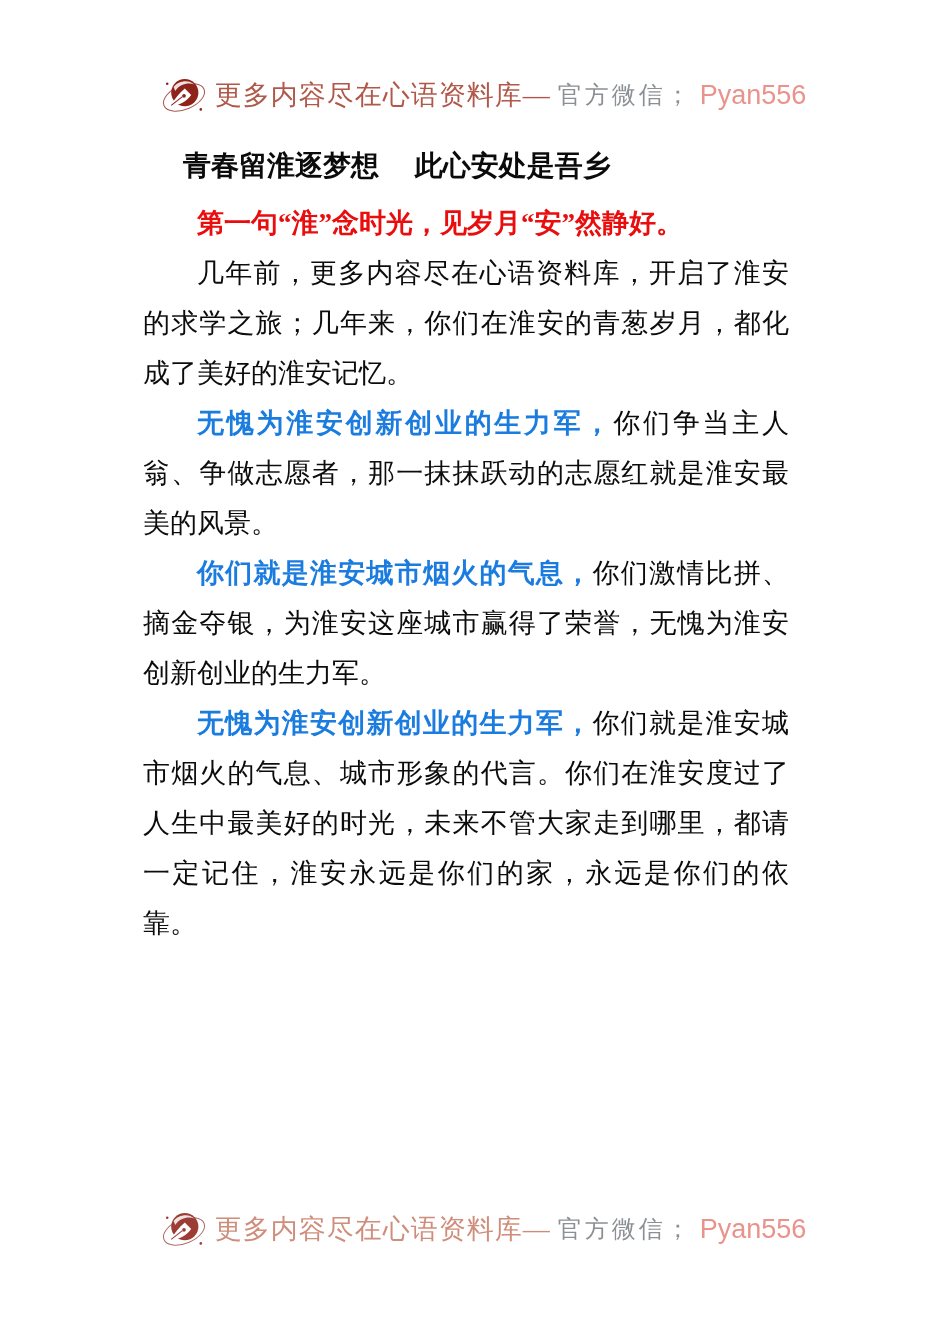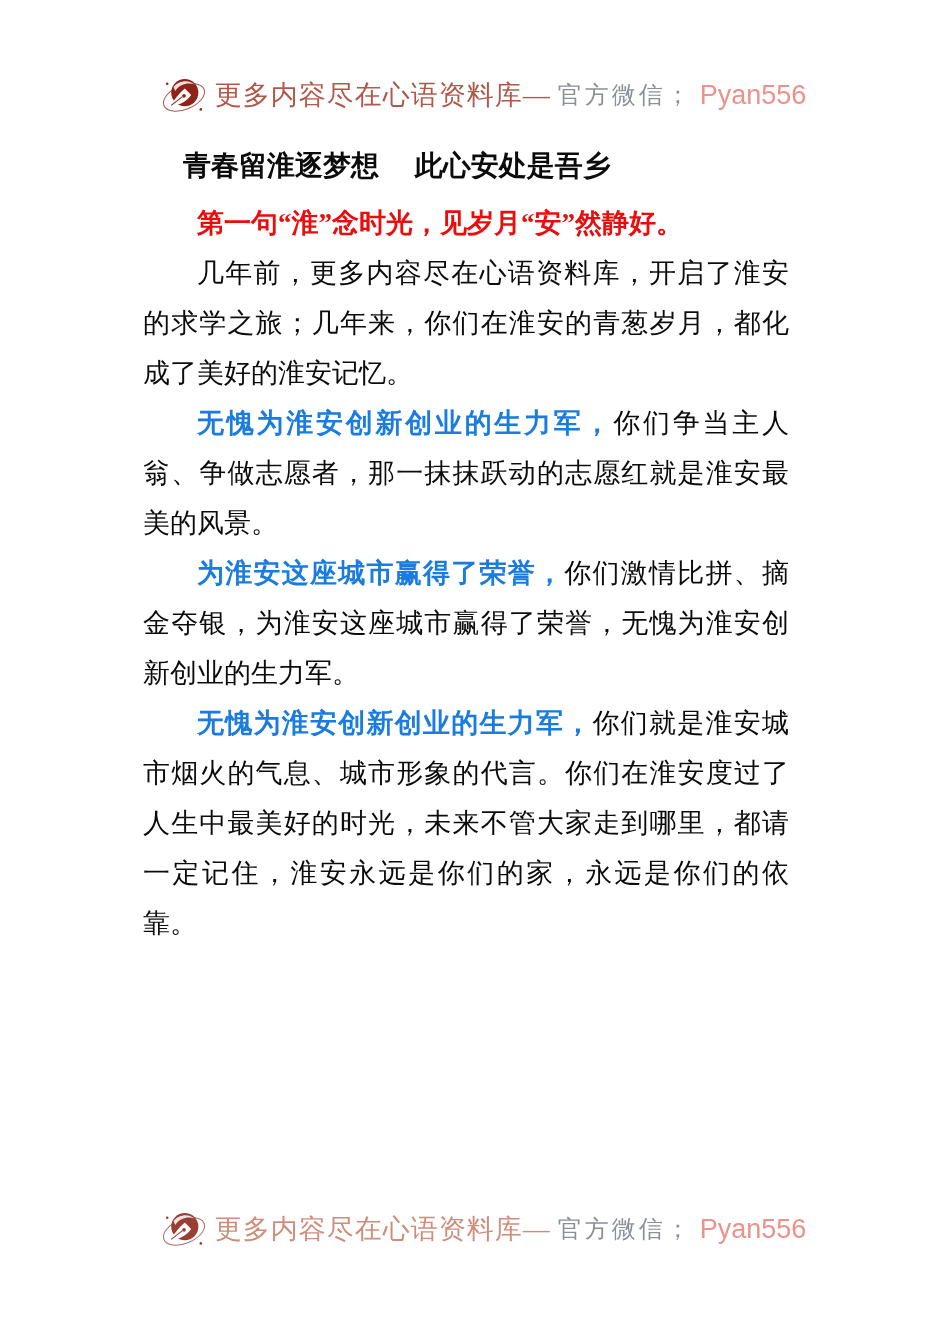--- a/index.html
+++ b/index.html
@@ -98,21 +98,21 @@
     <h1 class="doc-title">青春留淮逐梦想　 此心安处是吾乡</h1>
 
 
 
     <p class="para red-strong indent">第一句“淮”念时光，见岁月“安”然静好。</p>
 
     <p class="para indent">几年前，更多内容尽在心语资料库，开启了淮安的求学之旅；几年来，你们在淮安的青葱岁月，都化成了美好的淮安记忆。</p>
 
     <p class="para indent"><span class="blue-strong">无愧为淮安创新创业的生力军，</span><span>你们争当主人翁、争做志愿者，那一抹抹跃动的志愿红就是淮安最美的风景。</span></p>
 
-    <p class="para indent"><span class="blue-strong">为淮安这座城市赢得了荣誉，</span><span>你们激情比拼、摘金夺银，为淮安这座城市赢得了荣誉，无愧为淮安创新创业的生力军。</span></p>
+    <p class="para indent"><span class="blue-strong">你们就是淮安城市烟火的气息，</span><span>你们激情比拼、摘金夺银，为淮安这座城市赢得了荣誉，无愧为淮安创新创业的生力军。</span></p>
 
     <p class="para indent"><span class="blue-strong">无愧为淮安创新创业的生力军，</span><span>你们就是淮安城市烟火的气息、城市形象的代言。你们在淮安度过了人生中最美好的时光，未来不管大家走到哪里，都请一定记住，淮安永远是你们的家，永远是你们的依靠。</span></p>
   </main>
 
   <div class="watermark wm-footer">
     <svg class="logo" width="48" height="58" viewBox="0 0 60 70" aria-hidden="true">
       <ellipse cx="30" cy="38" rx="27" ry="15" fill="none" stroke="var(--maroon)" stroke-width="1.3" opacity=".75" transform="rotate(-22 30 38)"></ellipse>
       <circle cx="31" cy="32" r="17" fill="var(--maroon)"></circle>
       <path d="M17 25 C23 17 36 15 43 22 C36 19 25 21 19 30 Z" fill="#ffffff" opacity=".85"></path>
       <path d="M13 49 C18 40 24 33 31 27 L39 35 C33 43 26 47 13 49 Z" fill="#ffffff"></path>

